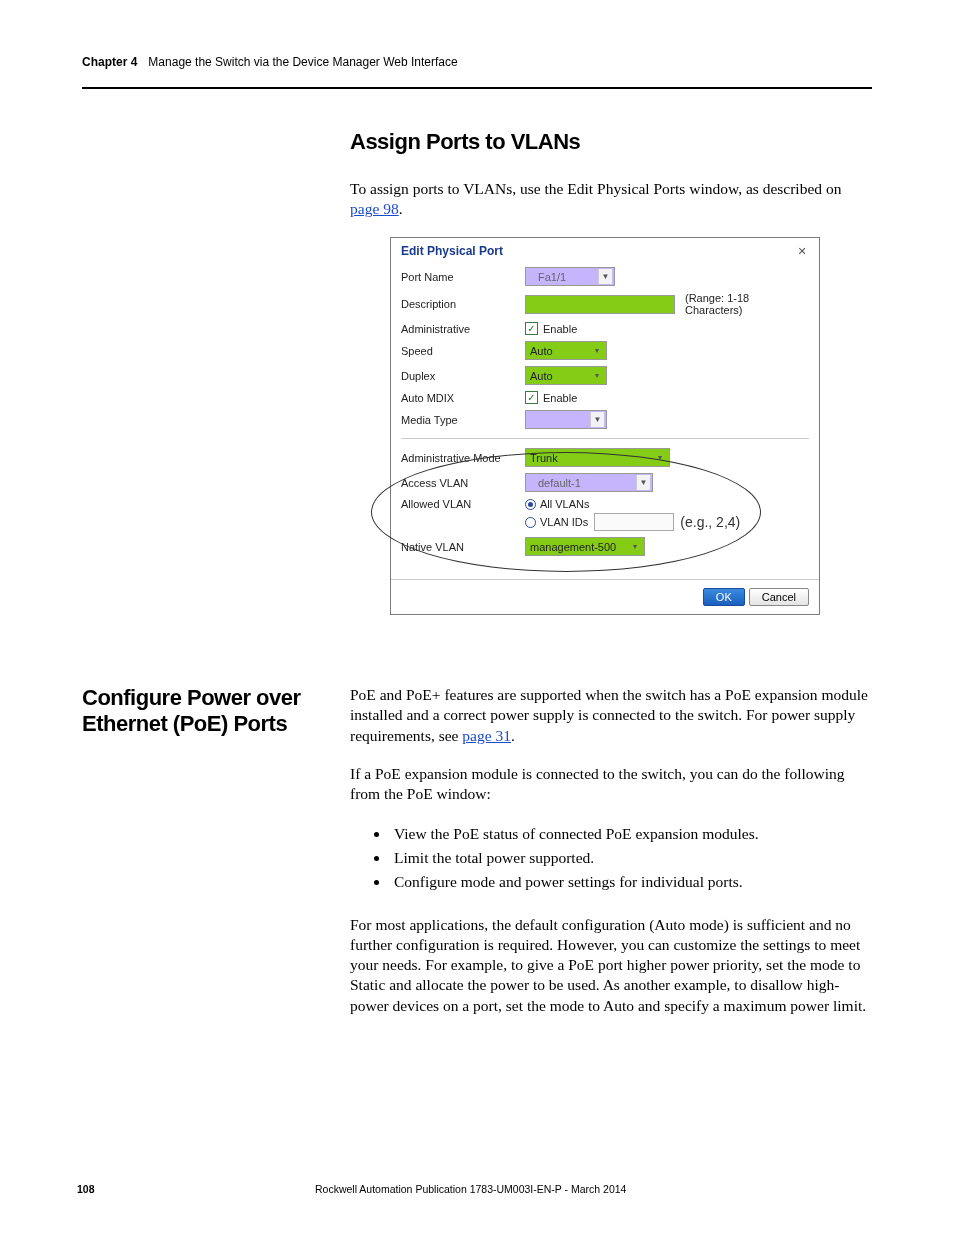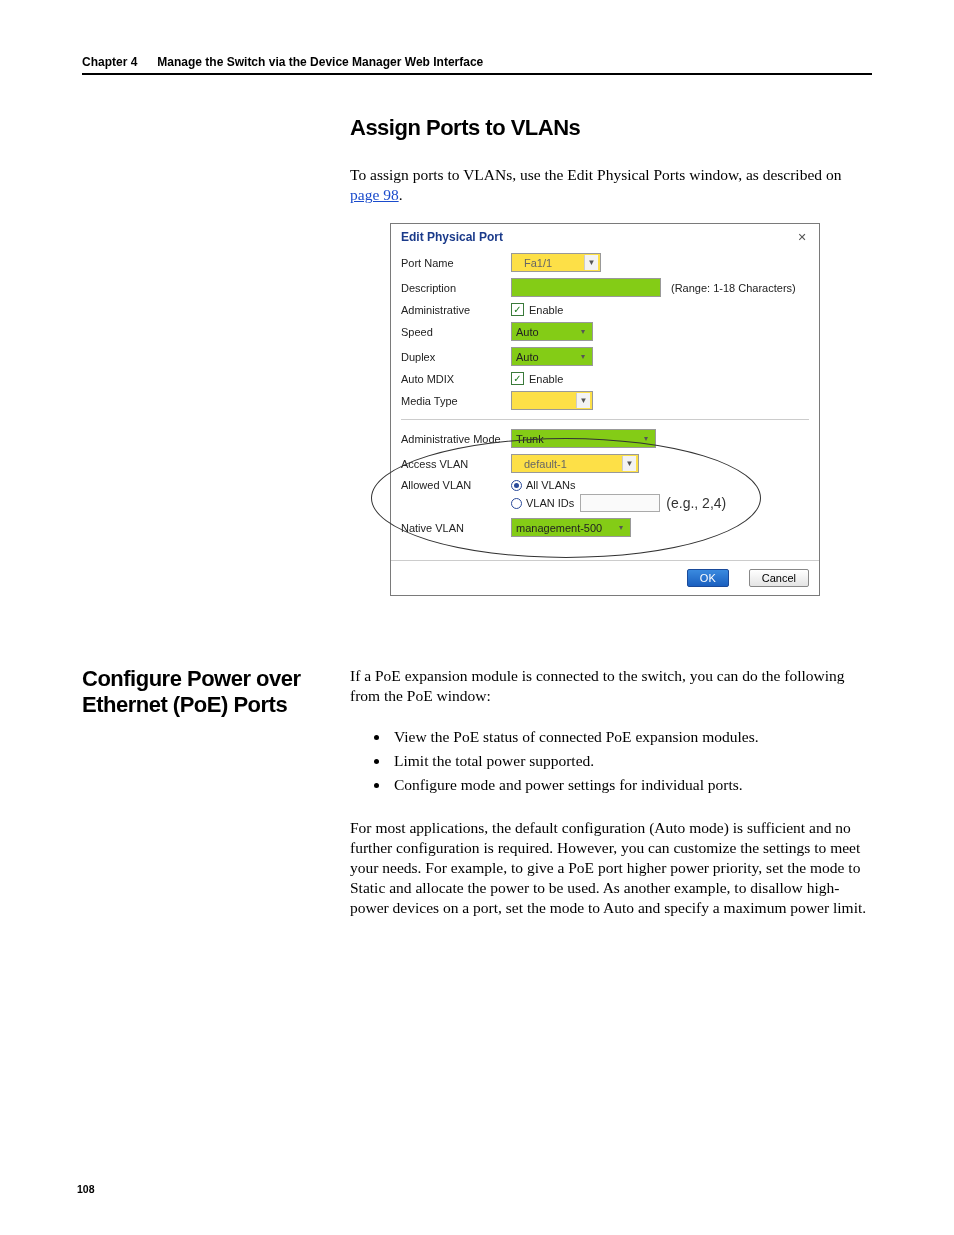--- a/index.html
+++ b/index.html
@@ -10,33 +10,33 @@
     height: 1235px;
     position: relative;
     color: #000;
   }
   .page {
     padding: 55px 82px 40px 82px;
   }
   .header-row {
     display: flex;
     align-items: flex-end;
-    gap: 20px;
+    gap: 11px;
     border-bottom: 2px solid #000;
-    padding-bottom: 4px;
+    padding-bottom: 18px;
     margin-bottom: 40px;
   }
   .chapter-label {
     font-family: 'Segoe UI', Arial, sans-serif;
     font-weight: 700;
     font-size: 12px;
   }
   .chapter-title {
     font-family: 'Segoe UI', Arial, sans-serif;
-    font-weight: 700;
+    font-weight: 400;
     font-size: 12px;
   }
   .content-area {
     display: grid;
     grid-template-columns: 260px 1fr;
     column-gap: 8px;
   }
   .left-col { }
   .right-col { }
   h2.section-heading {
@@ -99,33 +99,33 @@
     align-items: center; justify-content: center;
     font-size: 11px;
     color: #555;
   }
   .form-row {
     display: flex;
     align-items: center;
     padding: 3px 10px;
   }
   .form-label {
-    width: 110px;
+    width: 124px;
     flex-shrink: 0;
   }
   .text-input, .select-input {
     border: 1px solid #999;
     background: #84cc16;
     height: 19px;
     font-family: Tahoma, Arial, sans-serif;
     font-size: 11px;
     padding: 0 4px;
   }
   .text-input { width: 150px; }
-  .text-input.disabled, .select-input.disabled { background: #fde047; color: #666; padding-left: 12px; }
+  .text-input.disabled, .select-input.disabled { background: #c4b5fd; color: #666; padding-left: 12px; }
   .select-input {
     display: inline-flex;
     align-items: center;
     justify-content: space-between;
     padding-right: 2px;
   }
   .select-input .caret {
     width: 14px;
     height: 15px;
     border-left: 1px solid #ccc;
@@ -173,21 +173,21 @@
     height: 18px;
     margin: 0 6px;
     background: #fafafa;
   }
   .eg { font-size: 14px; color: #333; }
   .dialog-footer {
     border-top: 1px solid #ccc;
     padding: 8px 10px;
     display: flex;
     justify-content: flex-end;
-    gap: 20px;
+    gap: 4px;
     margin-top: 20px;
   }
   .btn {
     border: 1px solid #888;
     padding: 2px 12px;
     font-family: Tahoma, Arial, sans-serif;
     font-size: 11px;
     border-radius: 2px;
     background: linear-gradient(#fff,#e4e4e4);
   }
@@ -330,26 +330,30 @@
         </div>
       </div>
     </div>
   </div>
 
   <div class="content-area" style="margin-top:30px;">
     <div class="left-col">
       <h2 class="left-heading">Configure Power over Ethernet (PoE) Ports</h2>
     </div>
     <div class="right-col">
+      <p class="body">
+        <span>PoE and PoE+ features are supported when the switch has a PoE expansion module installed and a correct power supply is connected to the switch. For power supply requirements, see </span><a href="#" class="doc-link">page 31</a><span>.</span>
+      </p>
       <p class="body">If a PoE expansion module is connected to the switch, you can do the following from the PoE window:</p>
       <ul class="body-list">
         <li>View the PoE status of connected PoE expansion modules.</li>
         <li>Limit the total power supported.</li>
         <li>Configure mode and power settings for individual ports.</li>
       </ul>
       <p class="body">For most applications, the default configuration (Auto mode) is sufficient and no further configuration is required. However, you can customize the settings to meet your needs. For example, to give a PoE port higher power priority, set the mode to Static and allocate the power to be used. As another example, to disallow high-power devices on a port, set the mode to Auto and specify a maximum power limit.</p>
     </div>
   </div>
 </div>
 
 <div class="footer">
   <span class="pnum">108</span>
+  <span class="pub">Rockwell Automation Publication 1783-UM003I-EN-P - March 2014</span>
 </div>
 
 </body></html>

